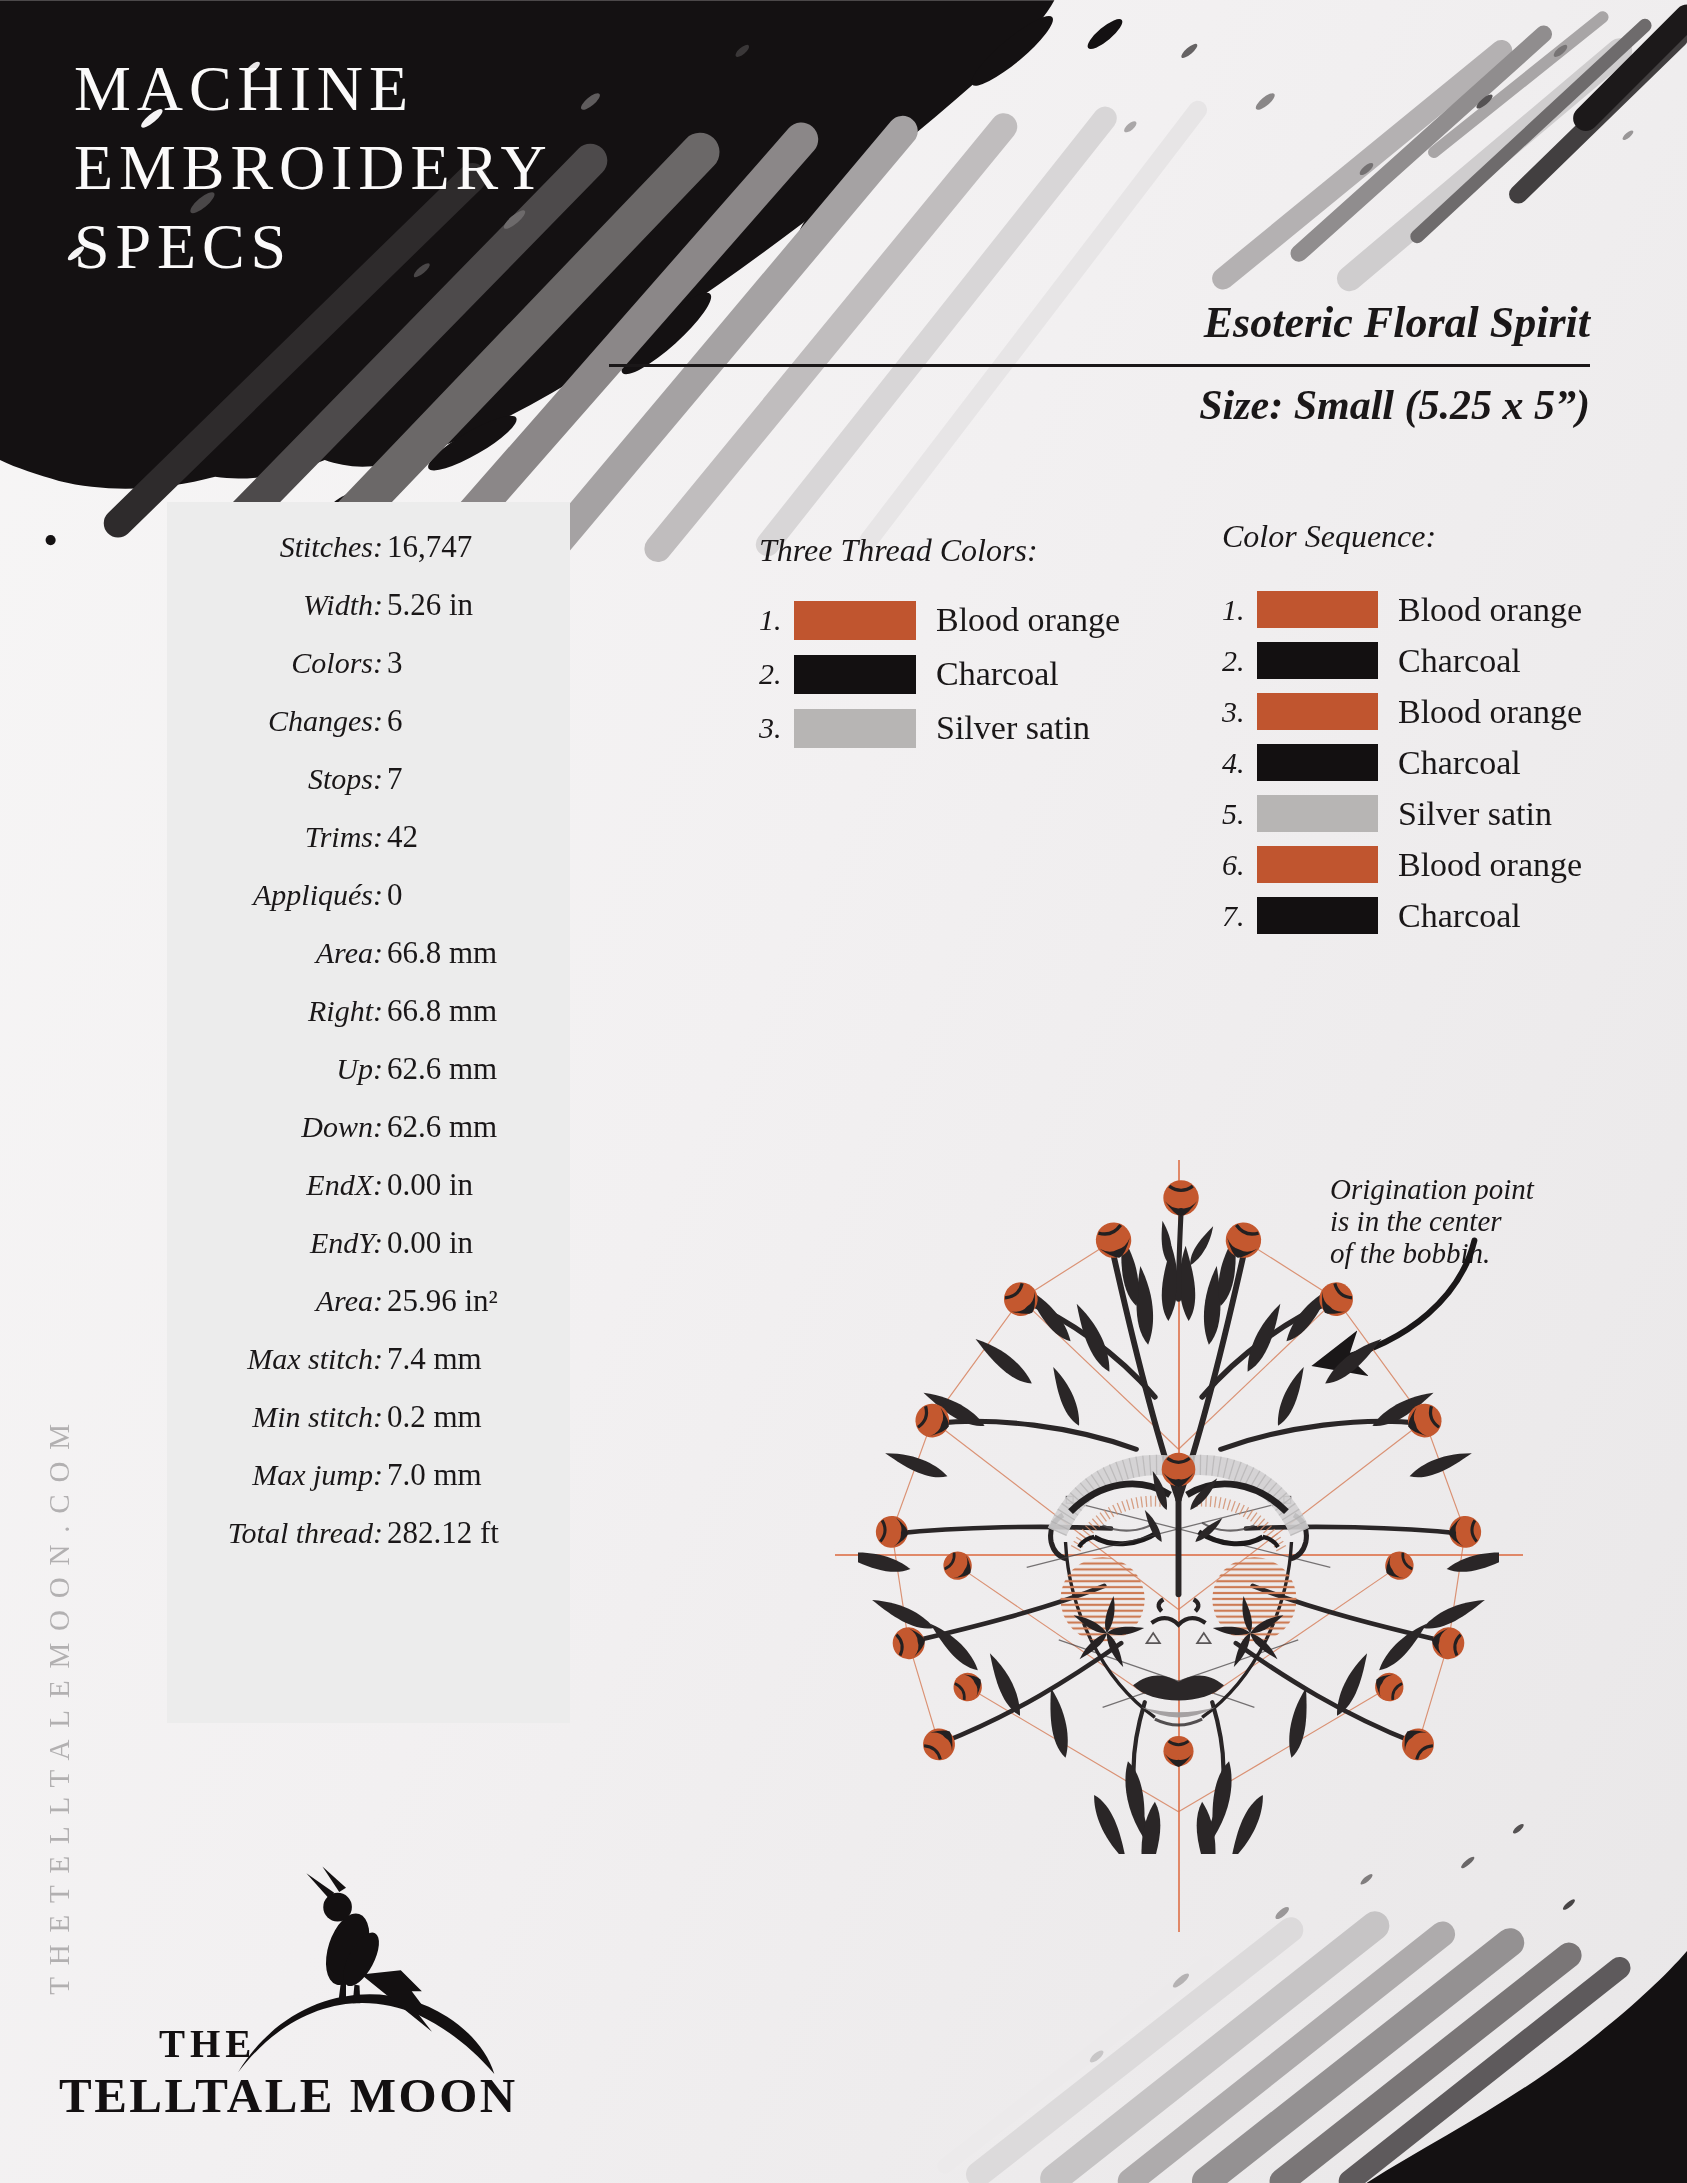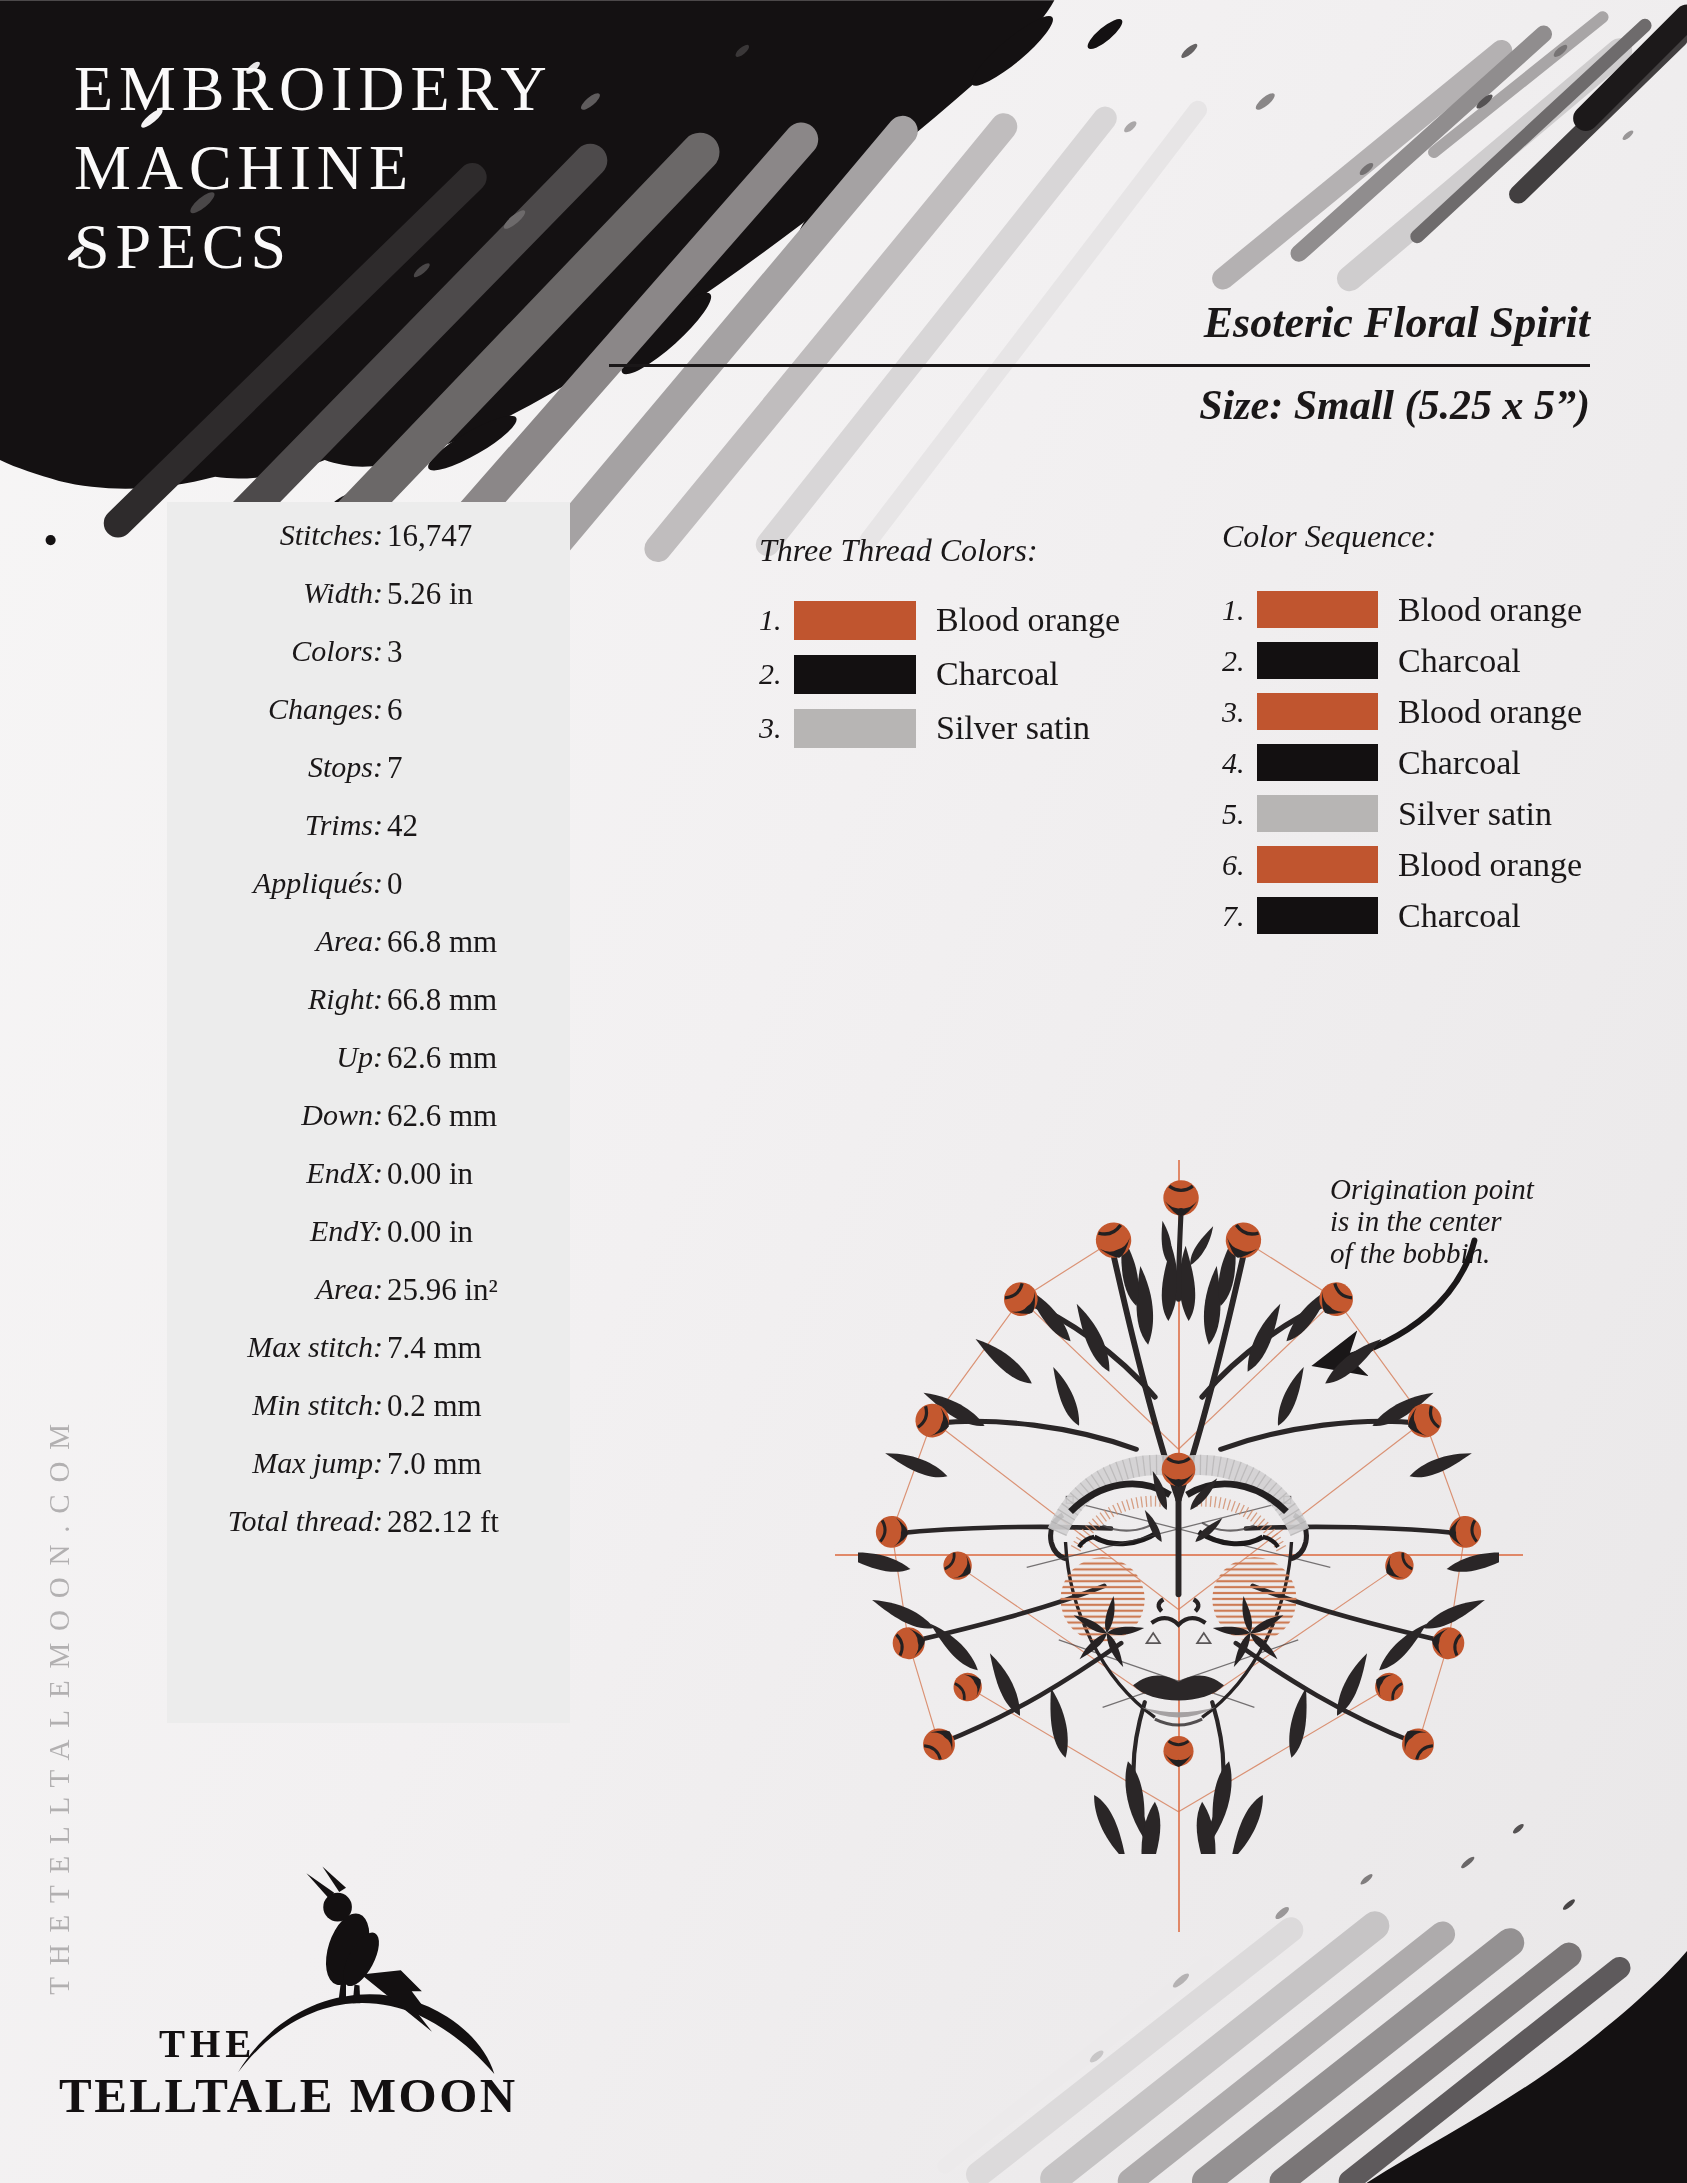--- a/index.html
+++ b/index.html
@@ -14,21 +14,21 @@
   .main-title{left:74px;top:49px;color:#fbfafa;font-size:64px;line-height:79px;
     letter-spacing:5.9px;font-weight:400;}
   .design-name{right:97px;top:297px;width:759px;text-align:right;
     font-size:44px;font-weight:bold;font-style:italic;}
   .hr-divider{left:609px;top:364px;width:981px;height:3.4px;background:#1a1718;}
   .size-line{right:97px;top:381px;width:759px;text-align:right;
     font-size:42px;font-weight:bold;font-style:italic;}
   
   .spec-panel{left:167px;top:502px;width:403px;height:1221px;background:#ececec;
     padding-top:16px;box-sizing:border-box;}
-  .srow{display:flex;height:58px;}
+  .srow{display:flex;align-items:center;height:58px;}
   .slabel{width:216px;text-align:right;font-style:italic;font-size:30px;}
   .sval{margin-left:4px;font-size:31px;}
   
   .sec-heading{font-style:italic;font-size:32px;}
   .trow{display:flex;align-items:center;height:54px;}
   .qrow{display:flex;align-items:center;height:51px;}
   .tnum{width:35px;font-style:italic;font-size:30px;}
   .swatch{width:122px;height:39px;display:inline-block;}
   .swatch.seq{width:121px;height:37px;}
   .tname{margin-left:20px;font-size:34px;}
@@ -90,22 +90,22 @@
     <ellipse cx="300" cy="80" rx="10" ry="4" fill="#e8e6e7" transform="rotate(-40 300 80)"></ellipse>
     <ellipse cx="700" cy="120" rx="14" ry="5" fill="#5f5c5d" transform="rotate(-40 700 120)"></ellipse>
     <ellipse cx="500" cy="320" rx="12" ry="4" fill="#4a4748" transform="rotate(-40 500 320)"></ellipse>
     <ellipse cx="880" cy="60" rx="10" ry="4" fill="#3a3738" transform="rotate(-40 880 60)"></ellipse>
     <ellipse cx="240" cy="240" rx="18" ry="6" fill="#4a4748" transform="rotate(-40 240 240)"></ellipse>
     <ellipse cx="610" cy="260" rx="16" ry="5" fill="#6d6a6b" transform="rotate(-40 610 260)"></ellipse>
   </g>
 </svg>
 
 <div class="abs main-title">
+  <div>MACHINE</div>
   <div>EMBROIDERY</div>
-  <div>MACHINE</div>
   <div>SPECS</div>
 </div>
 <div class="abs design-name">Esoteric Floral Spirit</div>
 <div class="abs hr-divider"></div>
 <div class="abs size-line">Size: Small (5.25 x 5”)</div>
 
 <div class="abs spec-panel">
   <div class="srow">
       <span class="slabel">Stitches:</span>
       <span class="sval">16,747</span>

